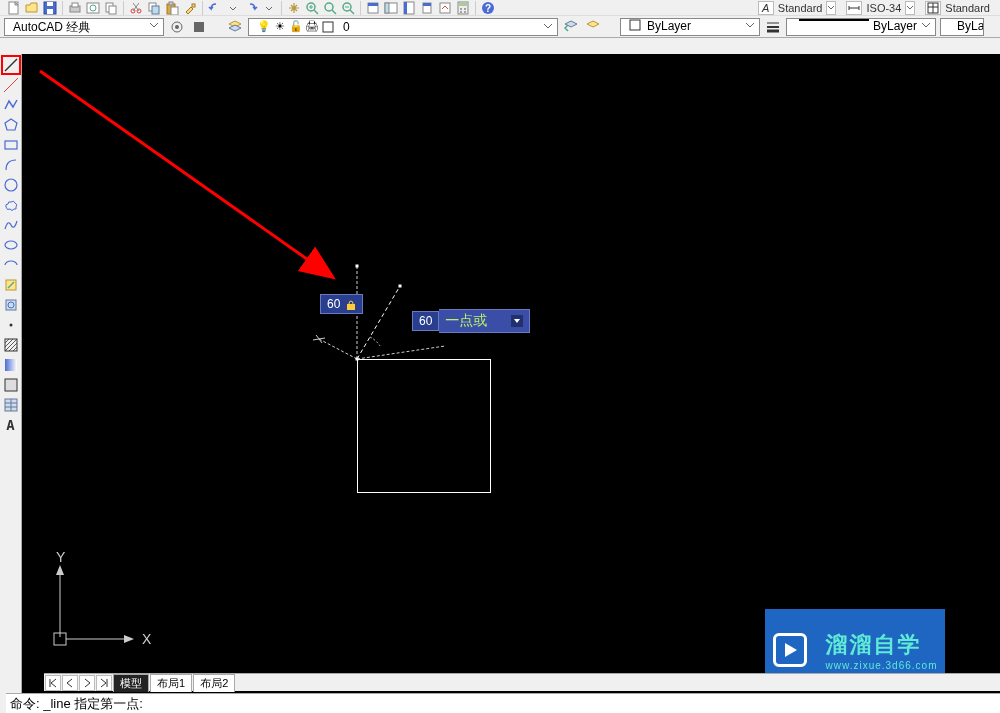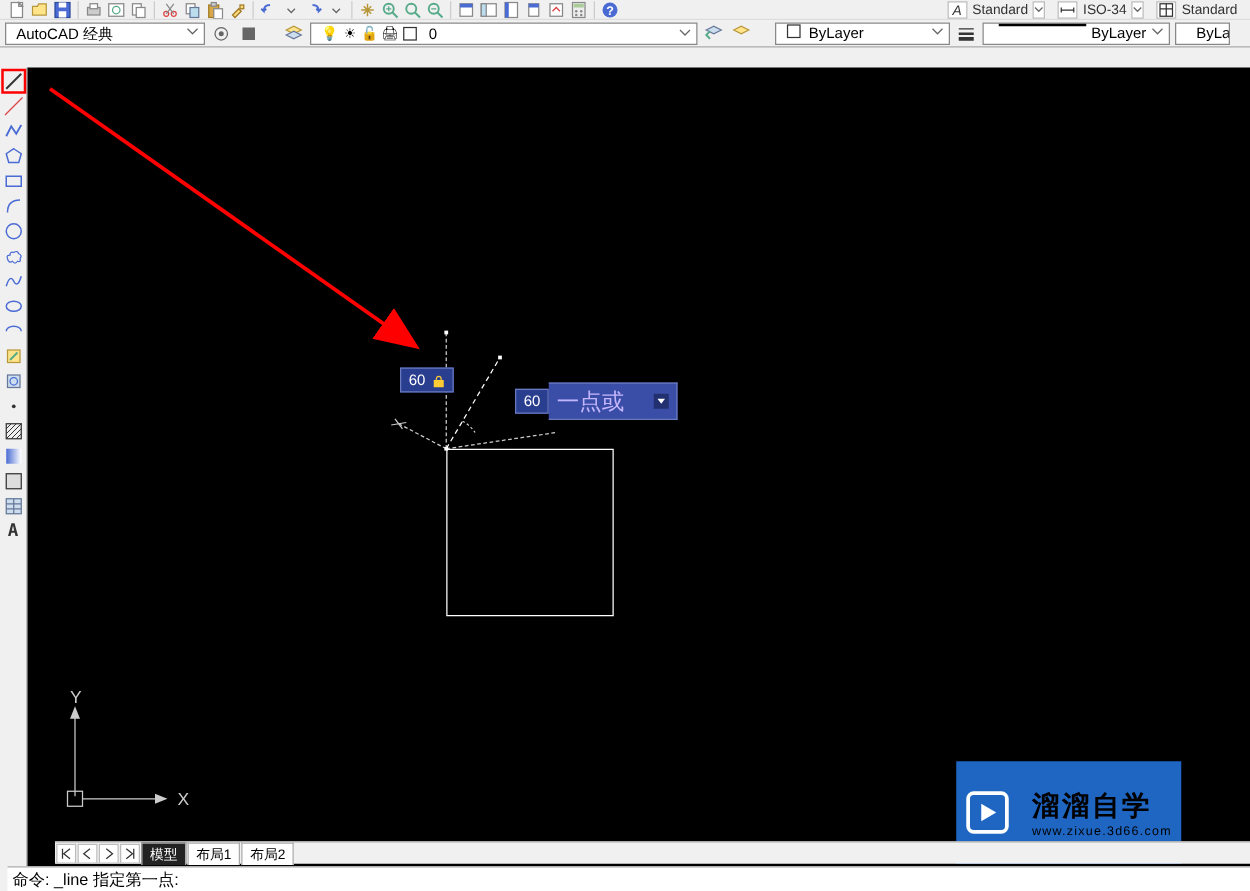--- a/index.html
+++ b/index.html
@@ -31,38 +31,38 @@
 .canvas-wrap { flex: 1; position: relative; background: #000; overflow: hidden; }
 .canvas { position: absolute; inset: 0; }
 
 
 .rect { position: absolute; border: 1px solid #fff; }
 .dot { position: absolute; width: 3px; height: 3px; background: #fff; transform: translate(-50%, -50%); }
 .angle-badge { position: absolute; background: #2a3e8f; border: 1px solid #6a7abf; color: #fff; font-size: 12px; padding: 2px 6px; display: flex; align-items: center; gap: 6px; }
 .lock { width: 10px; height: 10px; display: inline-block; }
 .input-badge { position: absolute; display: flex; align-items: center; height: 22px; }
 .input-badge .val { background: #2a3e8f; border: 1px solid #6a7abf; color: #fff; font-size: 12px; padding: 2px 6px; }
-.input-badge .label { background: #3a4ea8; color: #c4b5fd; font-size: 18px; padding: 2px 6px; border: 1px solid #6a7abf; border-left: none; display: flex; align-items: center; gap: 24px; }
+.input-badge .label { background: #3a4ea8; color: #bef264; font-size: 14px; padding: 2px 6px; border: 1px solid #6a7abf; border-left: none; display: flex; align-items: center; gap: 24px; }
 .input-badge .down { width: 12px; height: 12px; background: #223070; display: flex; align-items: center; justify-content: center; }
 
 .ucs { position: absolute; left: 14px; bottom: 46px; pointer-events: none; }
 
 .arrow-red { position: absolute; left: 14px; top: 12px; pointer-events: none; }
 
 
 .bottom-tabs { position: absolute; left: 22px; right: 0; bottom: 22px; height: 18px; background: #f0f0f0; display: flex; align-items: center; font-size: 11px; border-top: 1px solid #aaa; margin-top: 36px; }
 .nav-btn { width: 16px; height: 16px; display: flex; align-items: center; justify-content: center; border: 1px solid #bbb; background: #fff; margin-left: 1px; }
 .tab { padding: 1px 6px; border: 1px solid #aaa; border-bottom: none; margin-left: 1px; background: #fff; }
 .tab.active { background: #222; color: #fff; }
 
 
 .cmdline { position: absolute; left: 6px; right: 0; bottom: 0; height: 20px; background: #fff; border-top: 1px solid #aaa; font-size: 13px; padding: 2px 4px; display: flex; align-items: center; }
 
 
-.watermark { position: absolute; right: 55px; bottom: 22px; width: 180px; height: 82px; background: #1e66c2; color: #000000; display: flex; align-items: center; justify-content: center; gap: 19px; }
+.watermark { position: absolute; right: 55px; bottom: 22px; width: 180px; height: 82px; background: #1e66c2; color: #5eead4; display: flex; align-items: center; justify-content: center; gap: 19px; }
 .watermark .play { width: 34px; height: 34px; border: 3px solid #fff; border-radius: 6px; display: flex; align-items: center; justify-content: center; }
 .watermark .cn { font-size: 22px; font-weight: bold; letter-spacing: 2px; }
 .watermark .url { font-size: 10px; letter-spacing: 1px; }
 
 
 .layer-combo { display: flex; align-items: center; gap: 4px; width: 310px; }
 .layer-combo .icons { display: flex; gap: 2px; }
 .layer-combo .icons span { width: 14px; height: 14px; display: flex; align-items: center; justify-content: center; font-size: 11px; }
 
 .bylayer-combo { width: 140px; }

